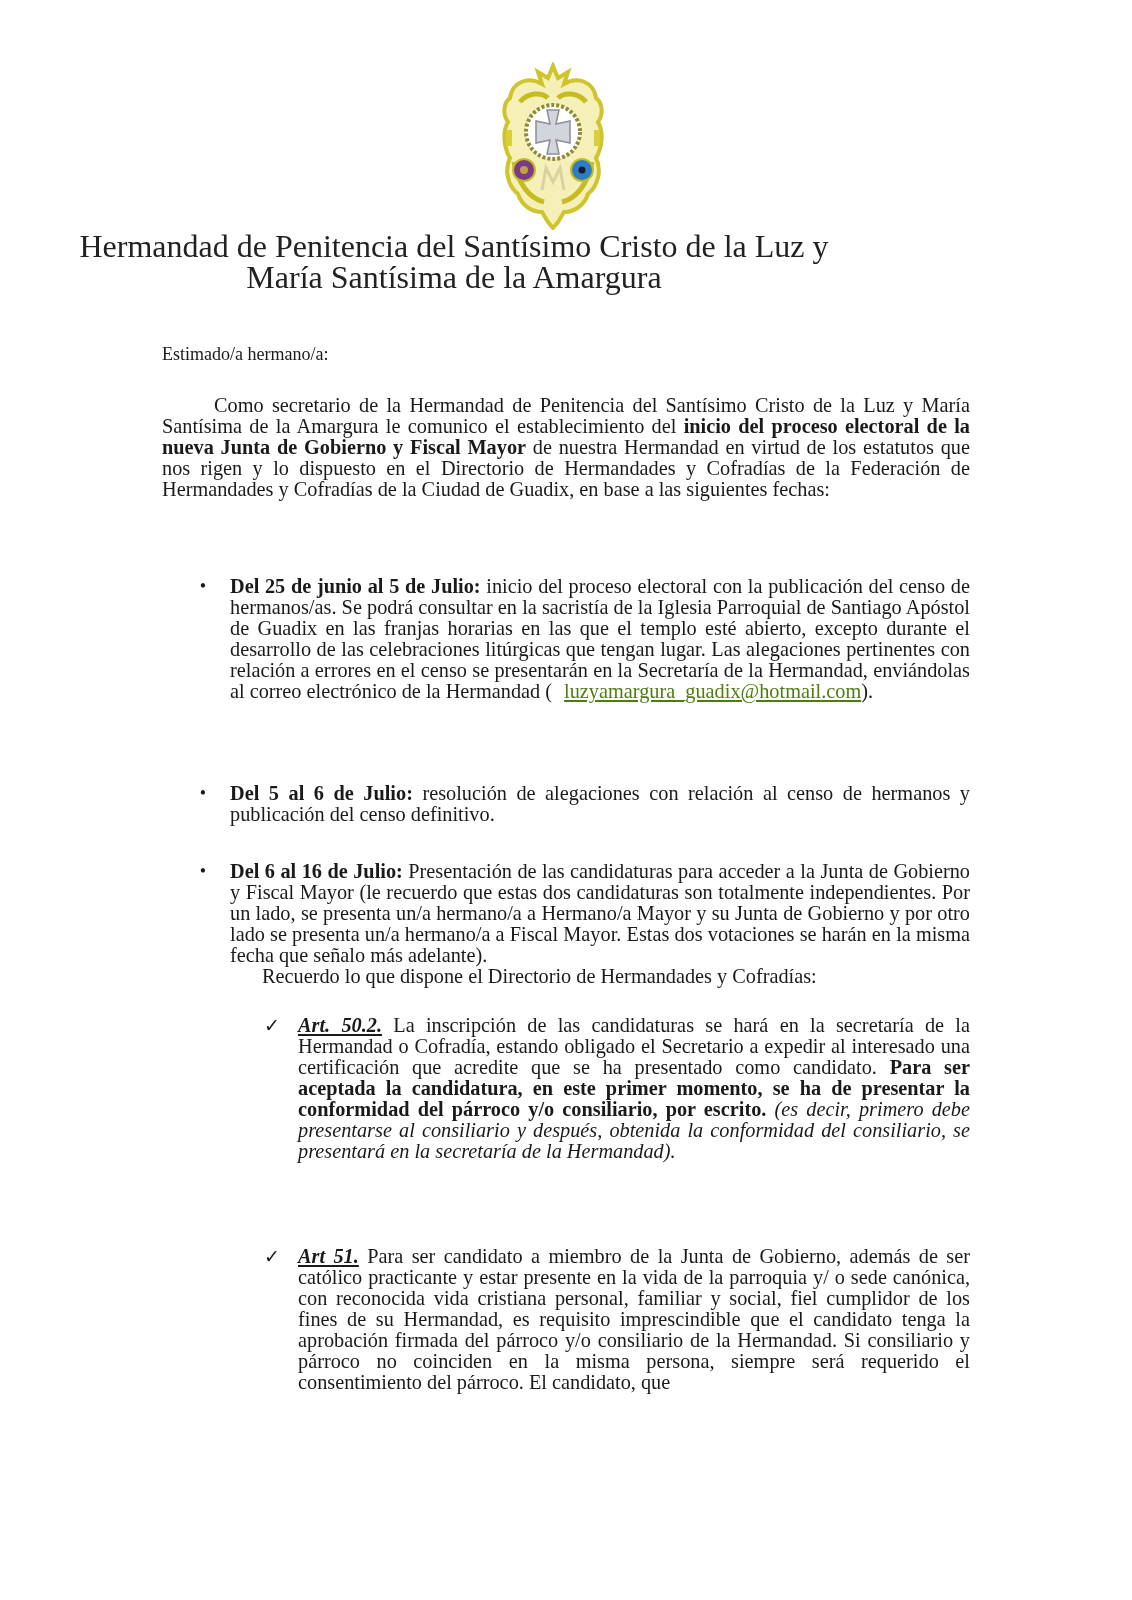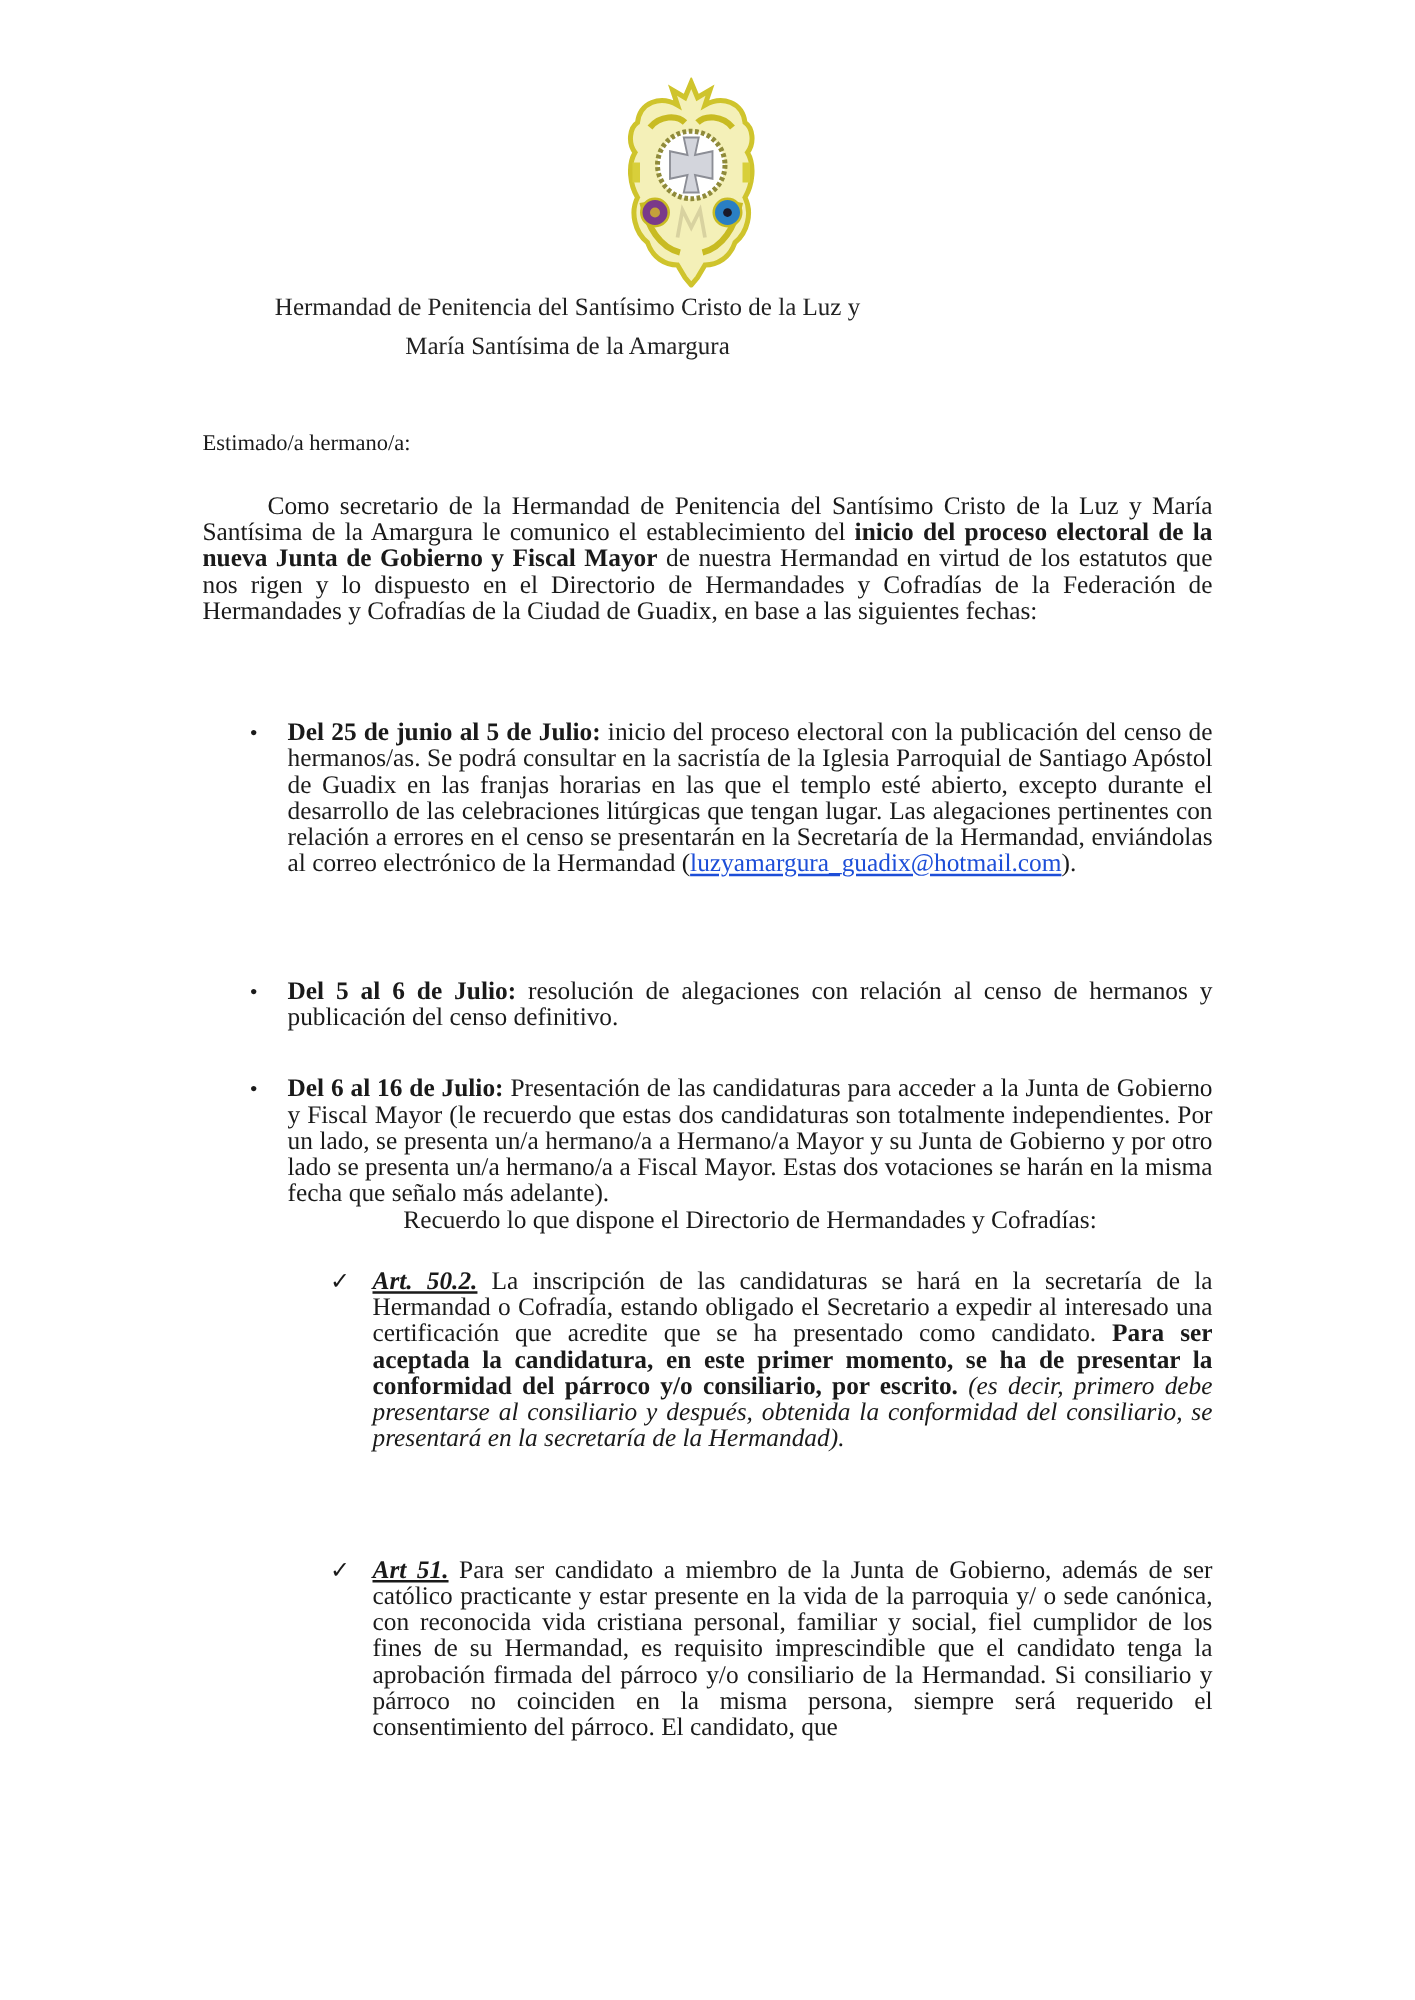--- a/index.html
+++ b/index.html
@@ -5,41 +5,41 @@
   html, body { margin: 0; padding: 0; background: #ffffff; }
   body {
     width: 1132px; height: 1600px; position: relative; overflow: hidden;
     font-family: "Liberation Serif", "DejaVu Serif", serif;
     color: #1a1a1a;
   }
   .page { position: absolute; left: 0; top: 0; width: 1132px; height: 1600px; }
   .emblem { position: absolute; left: 498px; top: 62px; width: 110px; height: 168px; }
   .title {
     position: absolute; left: 0; width: 908px; top: 231px;
-    text-align: center; font-size: 20px; line-height: 31px; color: #222;
+    text-align: center; font-size: 32px; line-height: 31px; color: #222;
   }
   .text { font-size: 20.3px; line-height: 21px; text-align: justify; }
   .greeting { position: absolute; left: 162px; top: 344px; font-size: 18px; }
   .intro { position: absolute; left: 162px; top: 395px; width: 808px; text-indent: 52px; }
   .bullet { position: absolute; left: 230px; width: 740px; }
   .bullet .dot {
     position: absolute; left: -34px; top: 0; width: 14px; text-align: center; font-size: 18px;
   }
   .b1 { top: 576px; }
   .b2 { top: 783px; }
   .b3 { top: 861px; }
   .check { position: absolute; left: 298px; width: 672px; }
   .check .tick { position: absolute; left: -34px; top: 0; font-size: 19px; }
   .c1 { top: 1015px; }
   .c2 { top: 1246px; }
-  a.mail { color: #1d4ed8; text-decoration: underline; }
+  a.mail { color: #4d7c0f; text-decoration: underline; margin-left: 12px; }
   .art { font-weight: bold; font-style: italic; text-decoration: underline; margin-top: 12px; }
   b { font-weight: bold; }
   i { font-style: italic; }
-  .recuerdo { display: block; text-align: center; }
+  .recuerdo { display: block; text-align: left; margin-left: 32px; }
 </style>
 </head>
 <body>
 
 <div class="page">
 
   <div class="emblem">
     <svg width="110" height="168" viewBox="0 0 110 168">
 
       <path d="M55 4 L60 16 L70 10 L66 22 C80 14 96 20 98 36 C104 40 106 52 100 60 C106 70 104 86 98 96 C104 108 100 124 90 132 C86 144 76 150 66 150 L60 160 L55 166 L50 160 L44 150 C34 150 24 144 20 132 C10 124 6 108 12 96 C6 86 4 70 10 60 C4 52 6 40 12 36 C14 20 30 14 44 22 L40 10 L50 16 Z" fill="#f4f0b8" stroke="#cfc42c" stroke-width="4"></path>

